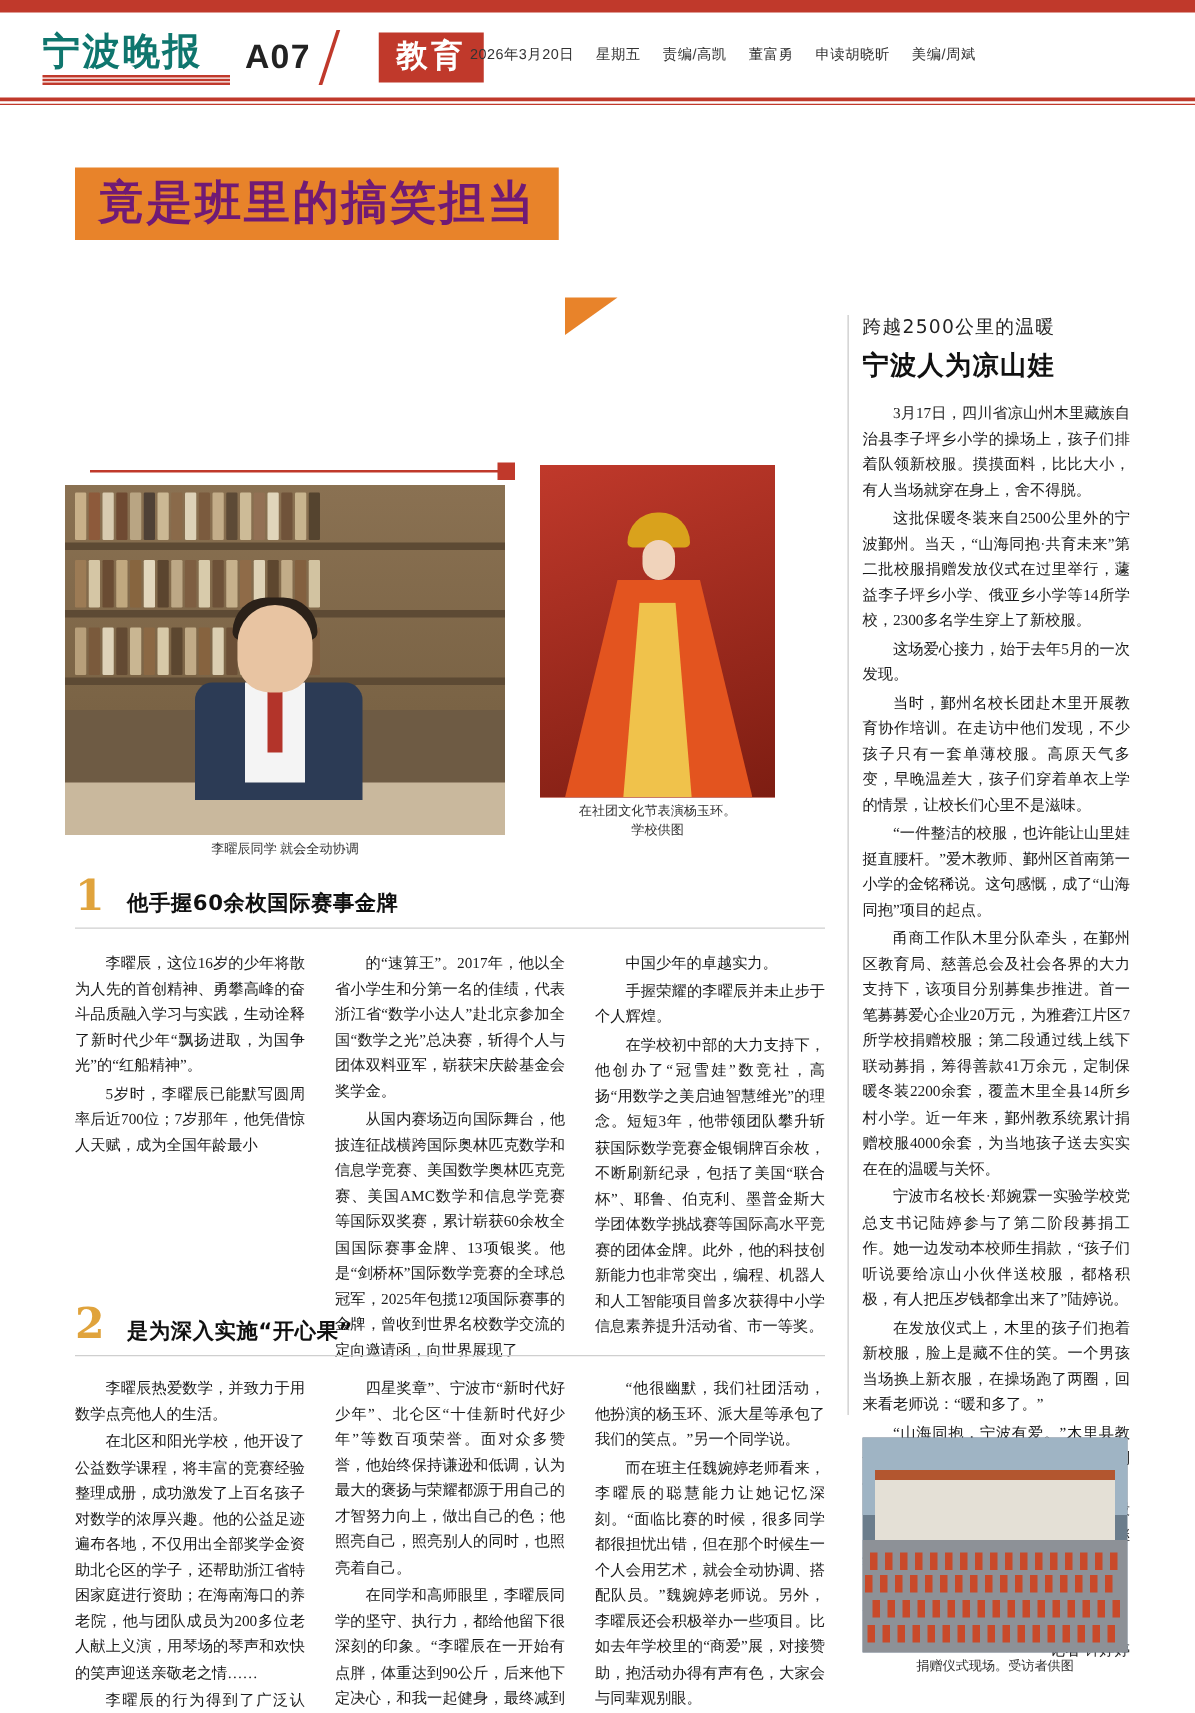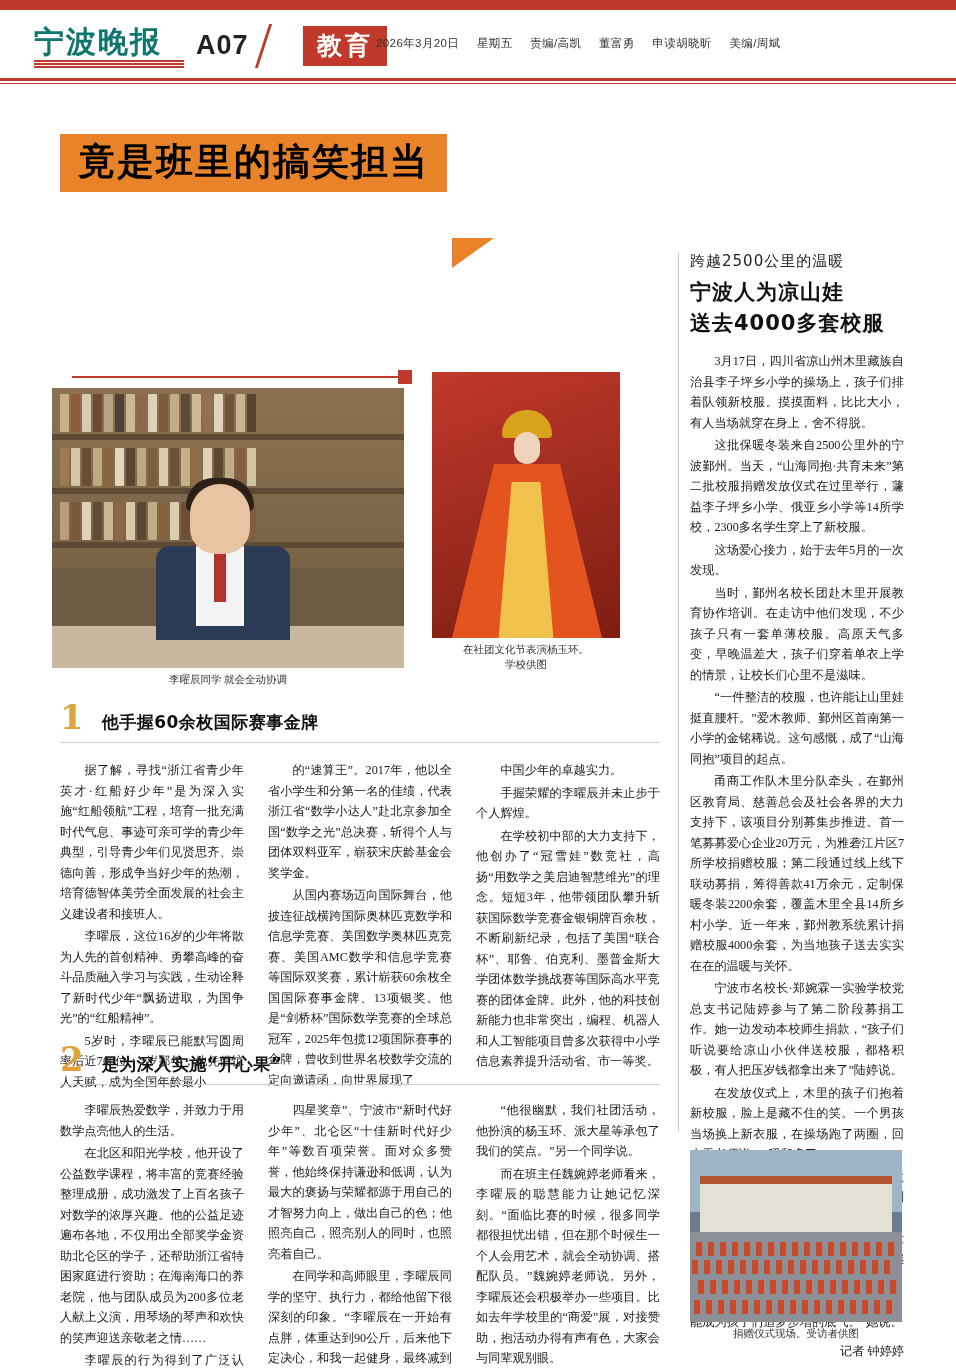--- a/index.html
+++ b/index.html
@@ -31,21 +31,21 @@
     font-family:"Liberation Sans",sans-serif;}
   .mh-meta span{margin-right:14px;}
   .mh-rule{position:absolute;left:0;top:78px;width:956px;height:3px;background:#c0392b;}
   .mh-rule2{position:absolute;left:0;top:83px;width:956px;height:1px;background:#c0392b;}
 
   
   .headline{position:absolute;left:60px;top:130px;width:620px;}
   .hl1{font-size:39px;font-weight:bold;font-family:"DejaVu Sans",sans-serif;color:#e8a33d;
        letter-spacing:1px;line-height:52px;white-space:nowrap;}
   .hl1 .plain{color:#d23c28;}
-  .hl2{margin-top:4px;display:inline-block;background:#e8832a;color:#000000;font-weight:bold;
+  .hl2{margin-top:4px;display:inline-block;background:#e8832a;color:#701a75;font-weight:bold;
        font-size:37px;font-family:"DejaVu Sans",sans-serif;padding:6px 18px 8px 18px;
        letter-spacing:2px;line-height:44px;position:relative;}
   .hl-tail{position:absolute;left:452px;top:238px;width:0;height:0;
        border-left:42px solid #e8832a;border-top:0 solid transparent;border-bottom:30px solid transparent;}
 
   
   .lead{position:absolute;left:88px;top:270px;width:330px;font-size:12.5px;line-height:21px;
         text-align:justify;font-family:"DejaVu Serif",serif;}
   .lead-rule{position:absolute;left:72px;top:376px;width:330px;height:2px;background:#c0392b;}
   .lead-sq{position:absolute;left:398px;top:370px;width:14px;height:14px;background:#c0392b;}
@@ -179,21 +179,20 @@
   <div class="cap" style="left:432px;top:642px;width:188px;">
     <div>在社团文化节表演杨玉环。</div>
     <div>学校供图</div>
   </div>
 
   <div class="side-line"></div>
   <div class="side">
     <div class="side-h1">跨越2500公里的温暖</div>
     <div class="side-h2">
       <div>宁波人为凉山娃</div>
-      <div>送去4000多套校服</div>
     </div>
     <div class="side-body">
       <p>3月17日，四川省凉山州木里藏族自治县李子坪乡小学的操场上，孩子们排着队领新校服。摸摸面料，比比大小，有人当场就穿在身上，舍不得脱。</p>
       <p>这批保暖冬装来自2500公里外的宁波鄞州。当天，“山海同抱·共育未来”第二批校服捐赠发放仪式在过里举行，蘧益李子坪乡小学、俄亚乡小学等14所学校，2300多名学生穿上了新校服。</p>
       <p>这场爱心接力，始于去年5月的一次发现。</p>
       <p>当时，鄞州名校长团赴木里开展教育协作培训。在走访中他们发现，不少孩子只有一套单薄校服。高原天气多变，早晚温差大，孩子们穿着单衣上学的情景，让校长们心里不是滋味。</p>
       <p>“一件整洁的校服，也许能让山里娃挺直腰杆。”爱木教师、鄞州区首南第一小学的金铭稀说。这句感慨，成了“山海同抱”项目的起点。</p>
       <p>甬商工作队木里分队牵头，在鄞州区教育局、慈善总会及社会各界的大力支持下，该项目分别募集步推进。首一笔募募爱心企业20万元，为雅砻江片区7所学校捐赠校服；第二段通过线上线下联动募捐，筹得善款41万余元，定制保暖冬装2200余套，覆盖木里全县14所乡村小学。近一年来，鄞州教系统累计捐赠校服4000余套，为当地孩子送去实实在在的温暖与关怀。</p>
       <p>宁波市名校长·郑婉霖一实验学校党总支书记陆婷参与了第二阶段募捐工作。她一边发动本校师生捐款，“孩子们听说要给凉山小伙伴送校服，都格积极，有人把压岁钱都拿出来了”陆婷说。</p>
       <p>在发放仪式上，木里的孩子们抱着新校服，脸上是藏不住的笑。一个男孩当场换上新衣服，在操场跑了两圈，回来看老师说：“暖和多了。”</p>
@@ -282,21 +281,20 @@
 
   <div class="sec" style="left:60px;top:700px;width:600px;">
     <div style="display:flex;align-items:flex-end;gap:18px;">
       <div class="sec-num">1</div>
       <div class="sec-title">他手握60余枚国际赛事金牌</div>
     </div>
     <div class="sec-rule" style="margin-top:8px;width:600px;"></div>
   </div>
 
   <div class="col" style="left:60px;top:760px;width:184px;">
-    <p>据了解，寻找“浙江省青少年英才·红船好少年”是为深入实施“红船领航”工程，培育一批充满时代气息、事迹可亲可学的青少年典型，引导青少年们见贤思齐、崇德向善，形成争当好少年的热潮，培育德智体美劳全面发展的社会主义建设者和接班人。</p>
     <p>李曜辰，这位16岁的少年将散为人先的首创精神、勇攀高峰的奋斗品质融入学习与实践，生动诠释了新时代少年“飘扬进取，为国争光”的“红船精神”。</p>
     <p>5岁时，李曜辰已能默写圆周率后近700位；7岁那年，他凭借惊人天赋，成为全国年龄最小</p>
   </div>
   <div class="col" style="left:268px;top:760px;width:184px;">
     <p>的“速算王”。2017年，他以全省小学生和分第一名的佳绩，代表浙江省“数学小达人”赴北京参加全国“数学之光”总决赛，斩得个人与团体双料亚军，崭获宋庆龄基金会奖学金。</p>
     <p>从国内赛场迈向国际舞台，他披连征战横跨国际奥林匹克数学和信息学竞赛、美国数学奥林匹克竞赛、美国AMC数学和信息学竞赛等国际双奖赛，累计崭获60余枚全国国际赛事金牌、13项银奖。他是“剑桥杯”国际数学竞赛的全球总冠军，2025年包揽12项国际赛事的金牌，曾收到世界名校数学交流的定向邀请函，向世界展现了</p>
   </div>
   <div class="col" style="left:476px;top:760px;width:184px;">
     <p>中国少年的卓越实力。</p>
     <p>手握荣耀的李曜辰并未止步于个人辉煌。</p>

